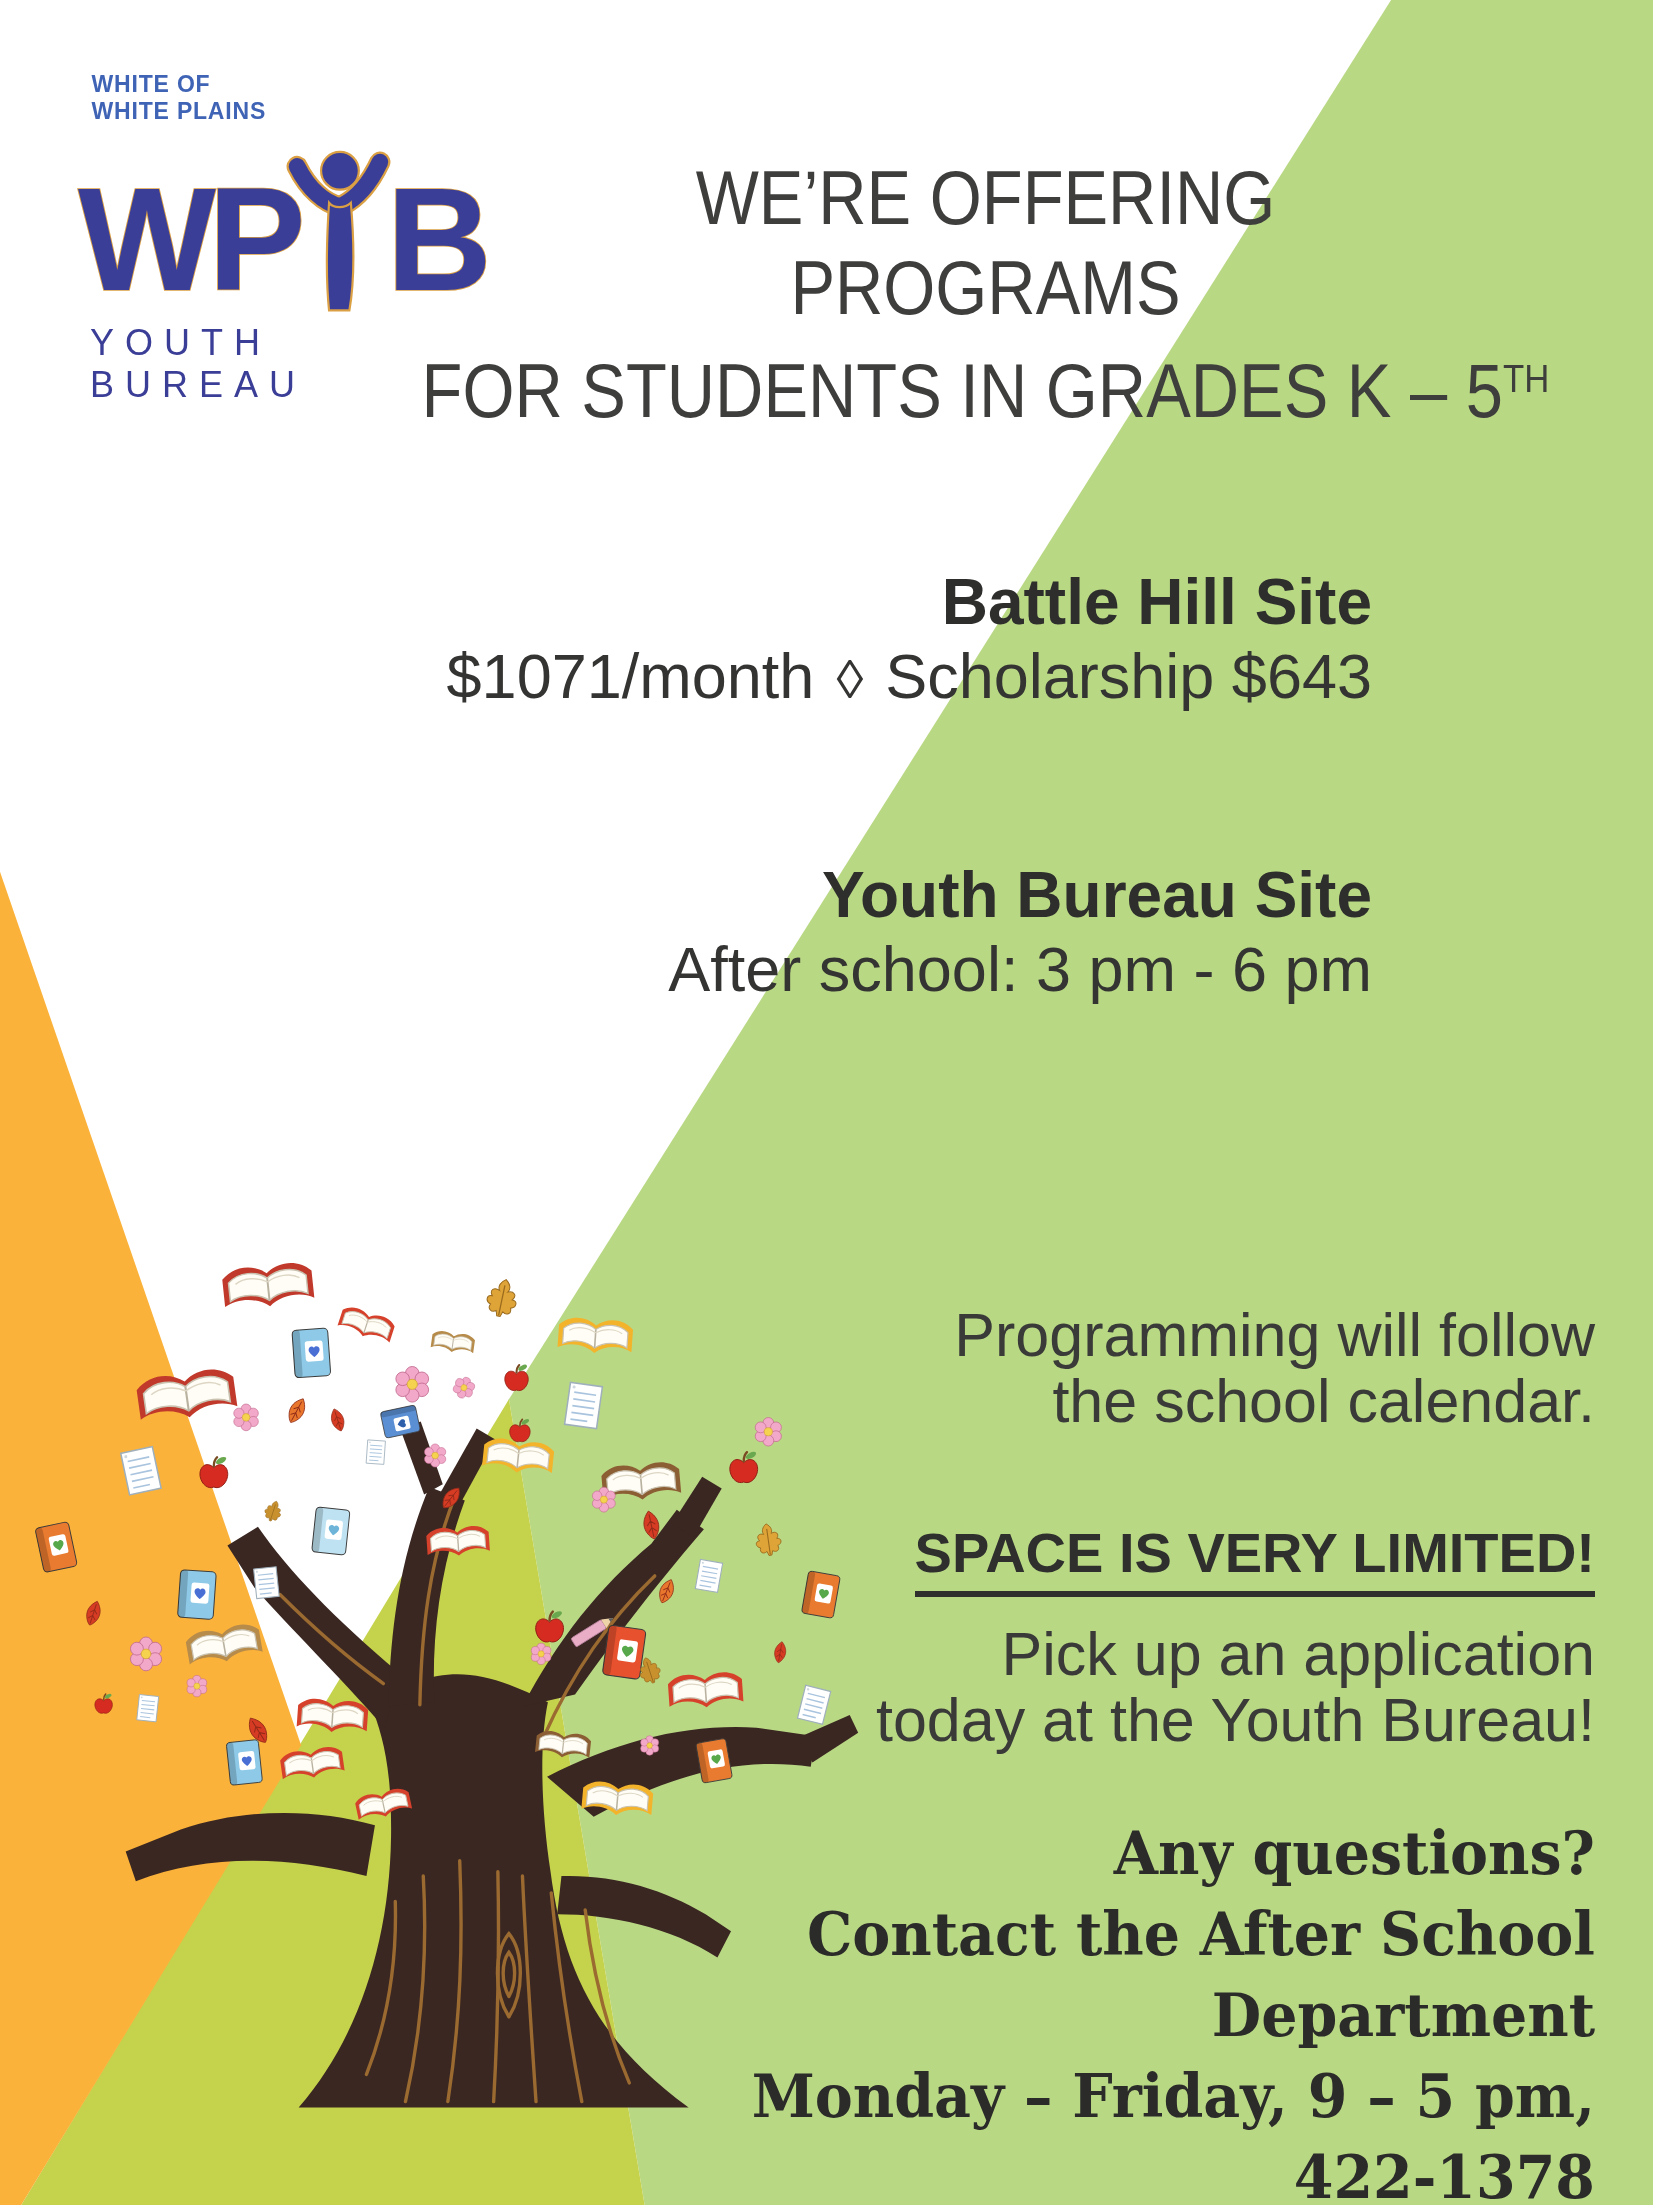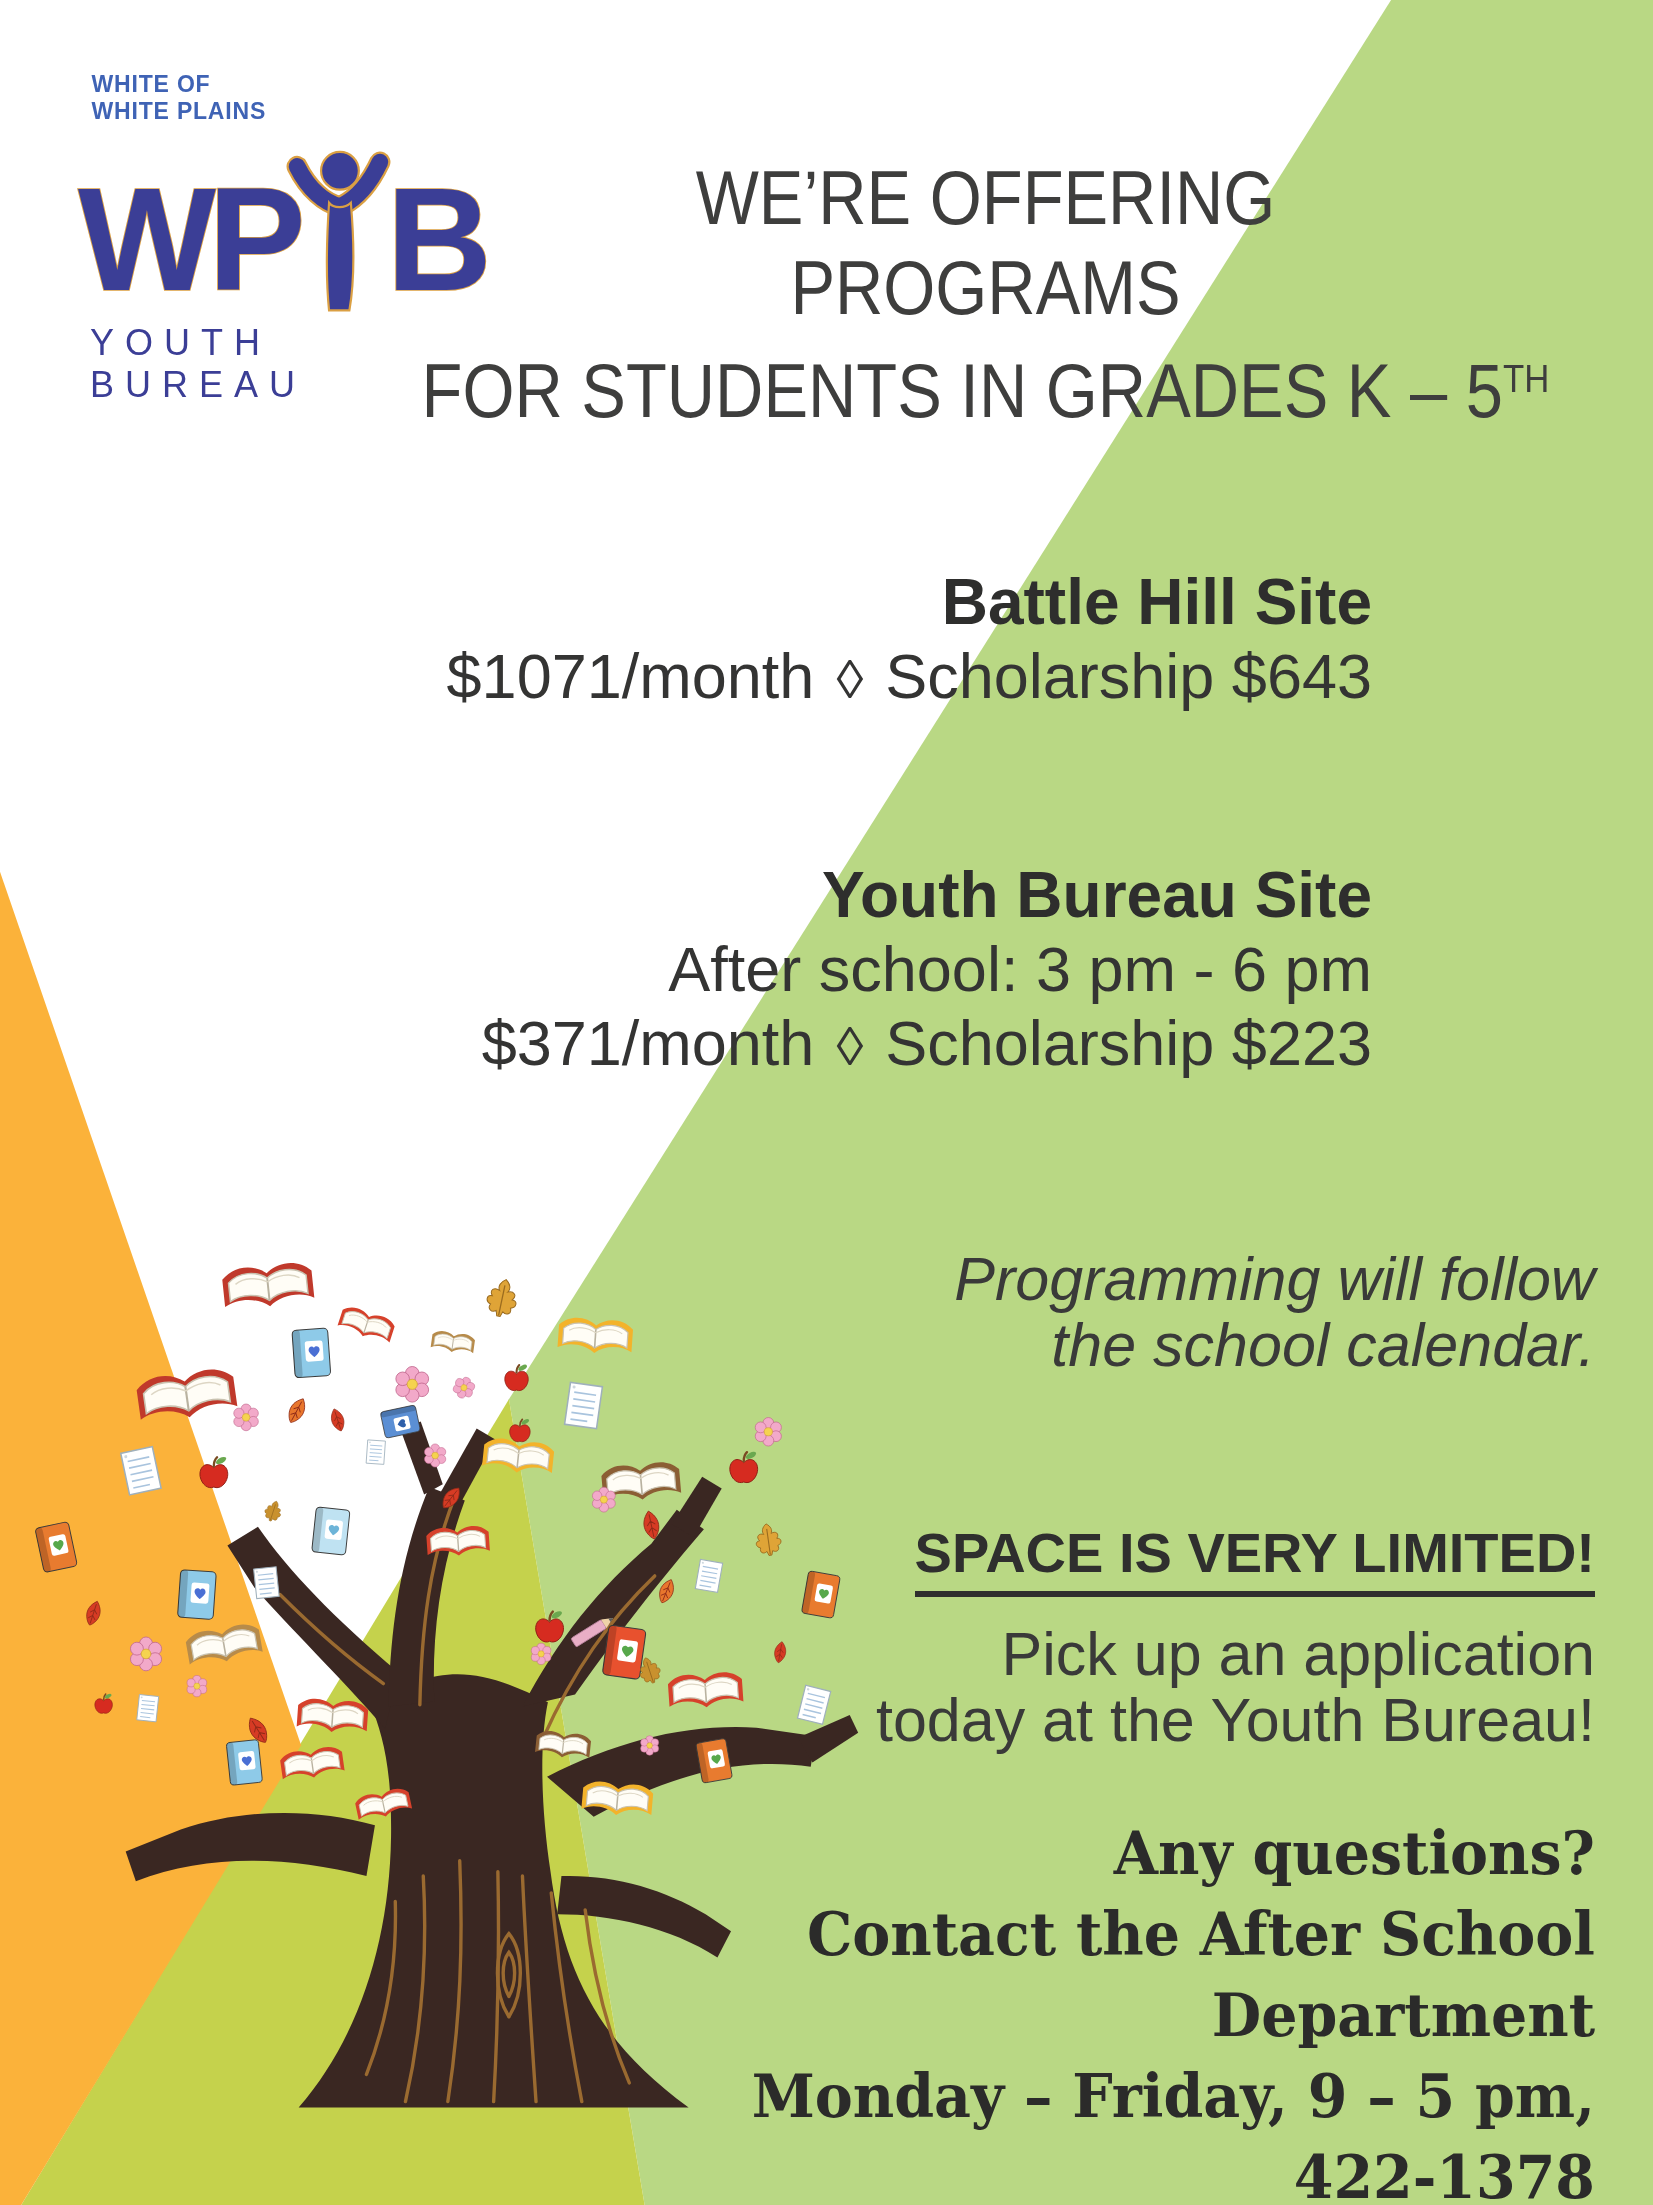--- a/index.html
+++ b/index.html
@@ -37,21 +37,21 @@
   
   .site{position:absolute;left:269px;width:1103px;z-index:2;text-align:right;
         font-size:63px;line-height:74px;color:var(--body);}
   .site .site-name{font-weight:bold;font-size:64px;color:#2e2e2d;}
   .site.battle{top:565px;}
   .site.youth{top:858px;}
   .diamond{display:inline-block;margin:0 22px;font-size:86%;}
 
   
   .rcol{position:absolute;right:59px;z-index:2;text-align:right;color:#3a3a39;}
-  .calendar{top:1246px;font-size:61px;line-height:66px;font-style:italic;}
+  .calendar{top:1302px;font-size:61px;line-height:66px;}
   .space-wrap{top:1490px;margin-top:32px;}
   .space-text{display:inline-block;font-weight:bold;font-size:56px;line-height:61px;
               color:#2f2f2e;border-bottom:6px solid #2f2f2e;padding-bottom:7.6px;}
   .pickup{top:1621px;font-size:61px;line-height:66px;}
   .contact{top:1813px;width:1187px;font-family:"DejaVu Serif",serif;font-weight:bold;
            font-size:60px;line-height:81px;color:var(--serif);transform:scaleX(0.95);
            transform-origin:100% 0;}
 </style>
 </head>
 <body>
@@ -234,21 +234,20 @@
 </div>
 
 <div class="site battle">
   <div class="site-name">Battle Hill Site</div>
   <div><span>$1071/month</span><span class="diamond">◊</span><span>Scholarship $643</span></div>
 </div>
 
 <div class="site youth">
   <div class="site-name">Youth Bureau Site</div>
   <div>After school: 3 pm - 6 pm</div>
-  <div><span>$371/month</span><span class="diamond">◊</span><span>Scholarship $223</span></div>
 </div>
 
 <div class="rcol calendar">
   <div>Programming will follow</div>
   <div>the school calendar.</div>
 </div>
 
 <div class="rcol space-wrap">
   <span class="space-text">SPACE IS VERY LIMITED!</span>
 </div>

